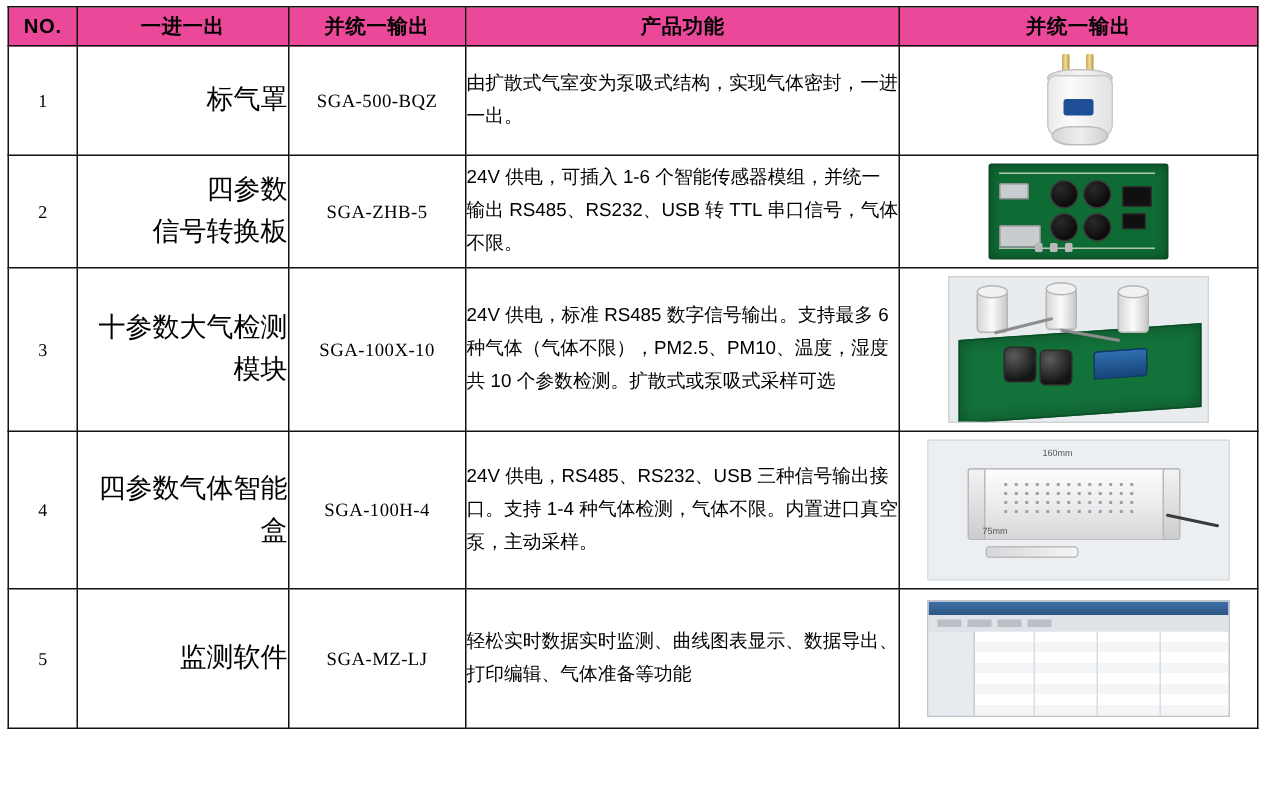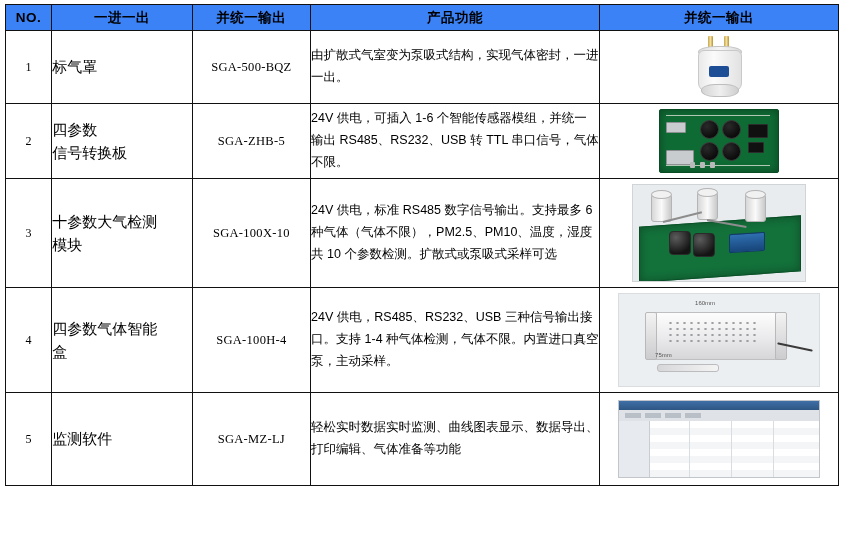--- a/index.html
+++ b/index.html
@@ -27,21 +27,21 @@
     margin: 4px 0 0 5px;
     border: 1px solid #111;
   }
   table.product-table td,
   table.product-table th {
     border: 1px solid #111;
     padding: 0;
     vertical-align: middle;
   }
   thead th {
-    background: #3b82f6;
+    background: #ec4899;
     font-weight: bold;
     font-size: 13.5px;
     height: 25px;
     text-align: center;
     letter-spacing: 0.5px;
   }
   .col-no    { width: 46px; }
   .col-name  { width: 140px; }
   .col-model { width: 118px; }
   .col-func  { width: 288px; }
@@ -49,22 +49,22 @@
 
   tbody td {
     font-size: 12.5px;
   }
   td.cell-no {
     text-align: center;
     font-size: 12px;
     font-family: "Liberation Serif", serif;
   }
   td.cell-name {
-    text-align: left;
-    font-size: 15px;
+    text-align: right;
+    font-size: 18px;
     line-height: 1.55;
     padding: 4px 6px;
   }
   td.cell-model {
     text-align: center;
     font-size: 12.5px;
     font-family: "Liberation Serif", serif;
     letter-spacing: 0.3px;
   }
   td.cell-func {

